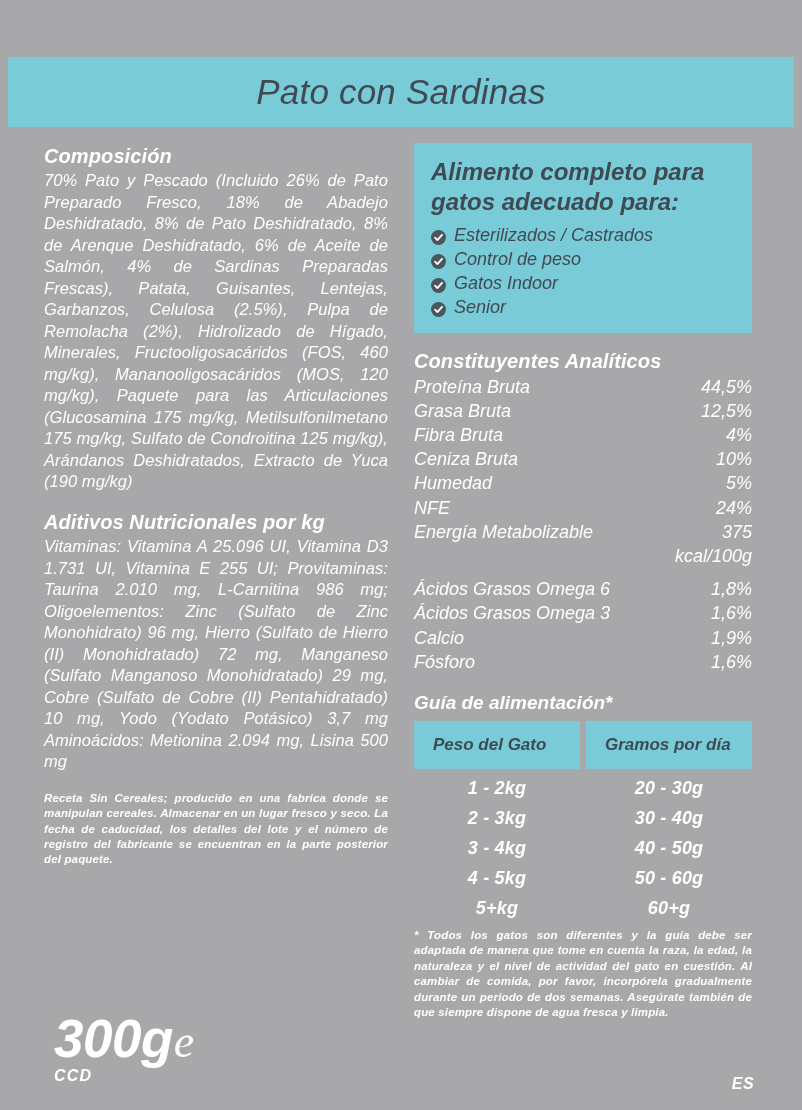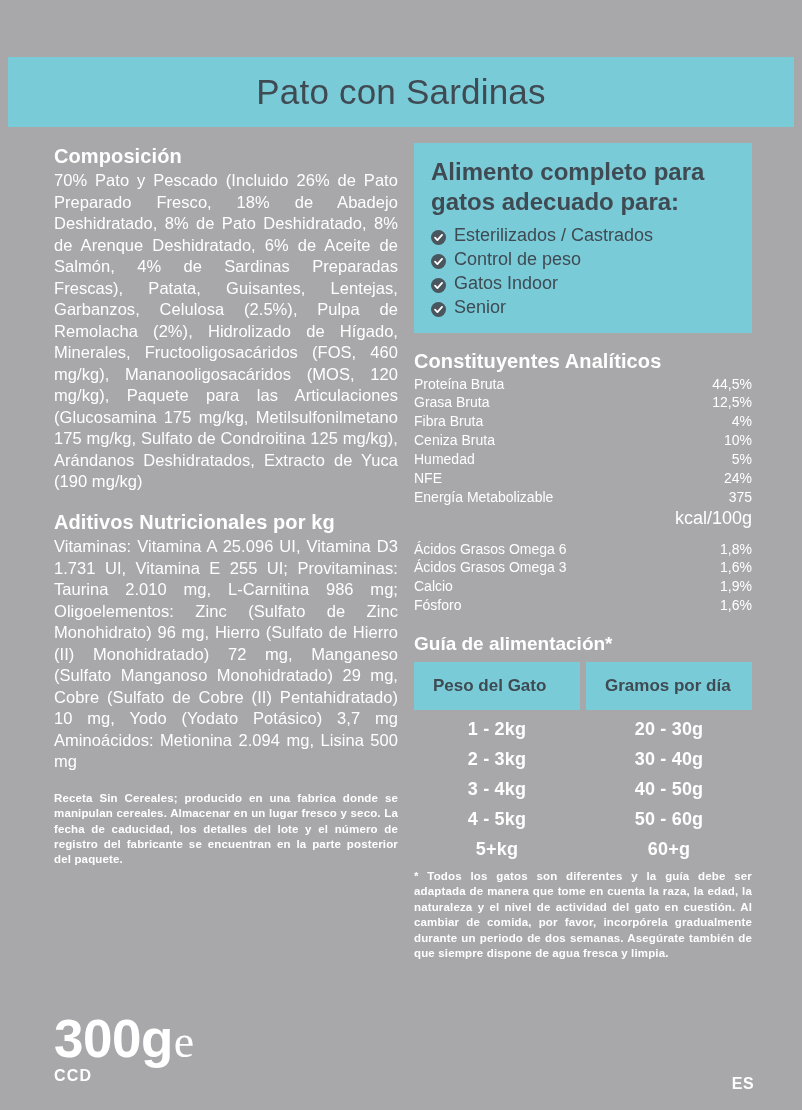--- a/index.html
+++ b/index.html
@@ -8,20 +8,21 @@
     height: 1110px;
     background: #a8a8aa;
     font-family: "Liberation Sans", sans-serif;
     overflow: hidden;
   }
   .page {
     position: relative;
     width: 802px;
     height: 1110px;
     background: #a8a8aa;
+    font-style: italic;
   }
 
   
   .title-banner {
     position: absolute;
     left: 8px;
     top: 57px;
     width: 786px;
     height: 70px;
     background: #79cbd8;
@@ -32,21 +33,21 @@
   .title-banner .title {
     font-size: 35px;
     font-weight: 400;
     color: #3f4a52;
     letter-spacing: 0.2px;
   }
 
   
   .col-left {
     position: absolute;
-    left: 54px;
+    left: 44px;
     top: 145px;
     width: 344px;
   }
   .col-right {
     position: absolute;
     left: 414px;
     top: 143px;
     width: 338px;
   }
 
@@ -142,21 +143,21 @@
   }
 
   
   .analytic {
     margin-top: 17px;
   }
   .an-row {
     display: flex;
     justify-content: space-between;
     align-items: center;
-    font-size: 14px;
+    font-size: 18px;
     color: #ffffff;
     line-height: 1.345;
   }
   .an-row .lbl { text-align: left; }
   .an-row .val { text-align: right; white-space: nowrap; }
   .an-contline {
     text-align: right;
     font-size: 18px;
     color: #ffffff;
     line-height: 1.345;

